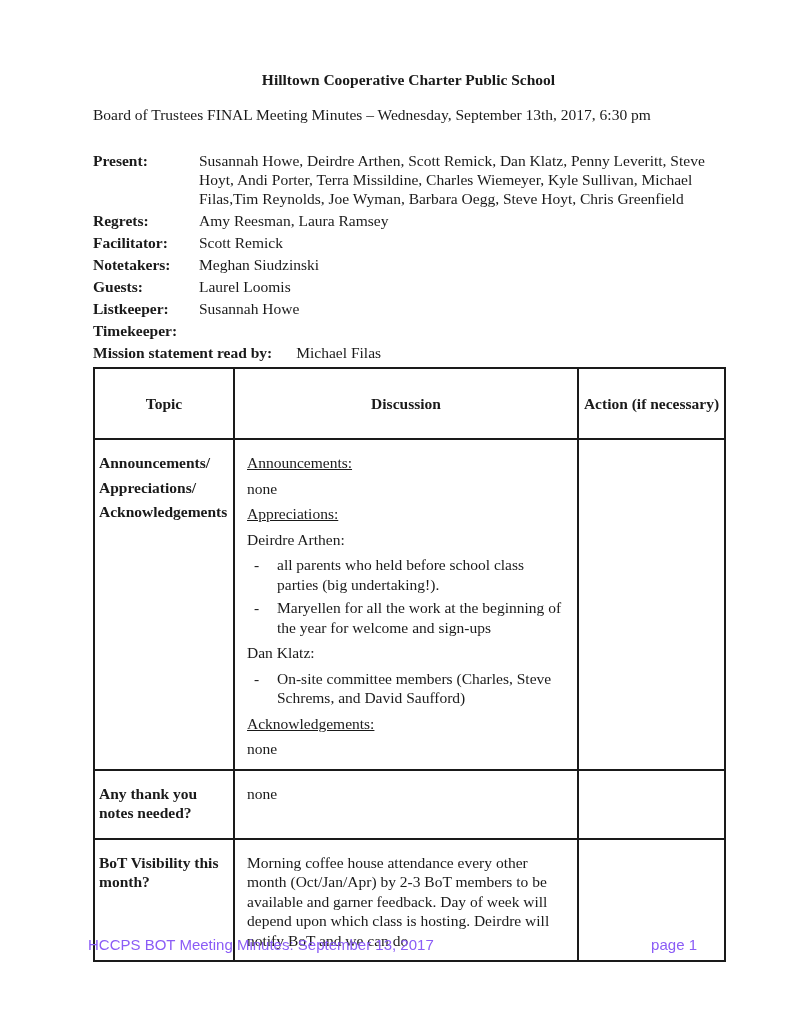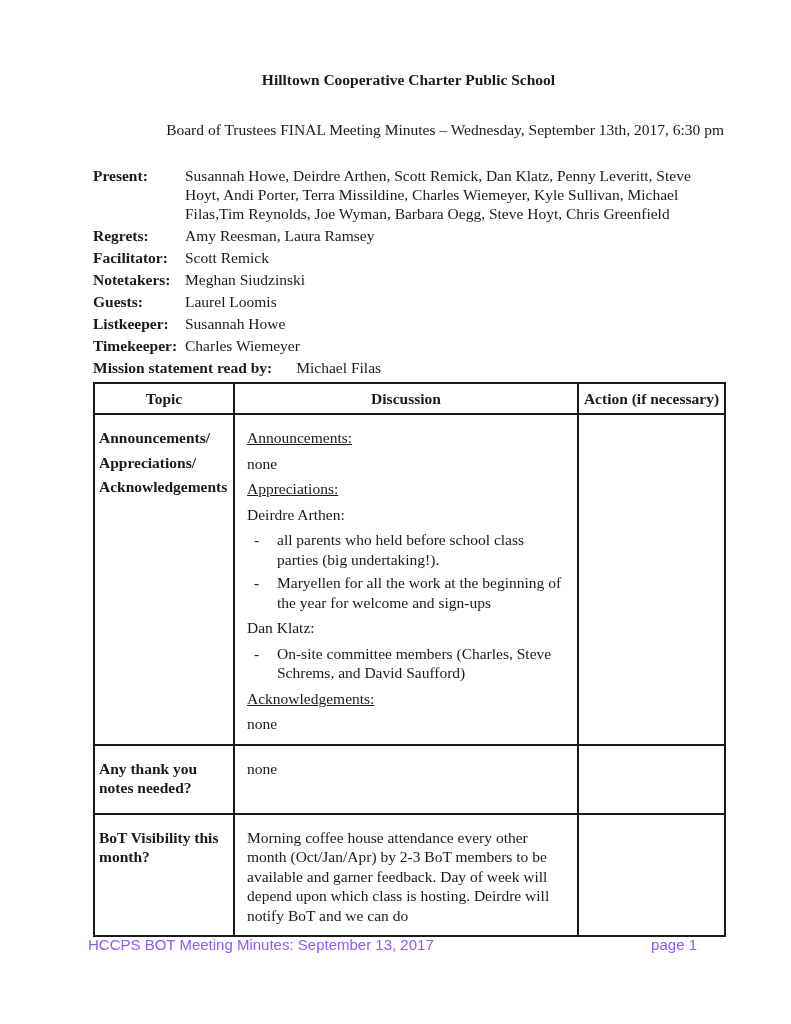--- a/index.html
+++ b/index.html
@@ -21,47 +21,47 @@
     top: 0;
     width: 631px;
   }
   .doc-title {
     padding-top: 70px;
     text-align: center;
     font-weight: bold;
     line-height: 19px;
   }
   .doc-subtitle {
-    margin-top: 31px;
-    text-align: right;
+    margin-top: 16px;
+    text-align: left;
     line-height: 19px;
   }
   .meta { margin-top: 27px; }
-  .meta-row { display: flex; margin-bottom: 3px; line-height: 19px; }
+  .meta-row { display: flex; margin-bottom: 3px; line-height: 19px; gap: 14px; }
   .meta-label { flex: 0 0 92px; font-weight: bold; }
   .meta-value { flex: 1; }
   .mission-row { line-height: 19px; margin-bottom: 5px; }
   .mission-label { font-weight: bold; }
   .mission-value { margin-left: 24px; }
   table.minutes {
     width: 631px;
     border-collapse: collapse;
     table-layout: fixed;
   }
   table.minutes col.c-topic { width: 140px; }
   table.minutes col.c-discussion { width: 344px; }
   table.minutes col.c-action { width: 147px; }
   table.minutes th, table.minutes td {
     border: 2px solid #1a1a1a;
     vertical-align: top;
   }
   table.minutes th {
     font-weight: bold;
     text-align: center;
-    padding: 5px 4px;
+    padding: 25px 4px;
     line-height: 19px;
   }
   table.minutes td {
     padding: 13px 13px 10px 4px;
     line-height: 19.5px;
   }
   td.topic-cell { font-weight: bold; }
   .topic-line { margin-bottom: 5px; }
   .para { margin-bottom: 6px; margin-left: 8px; }
   .para.underlined { text-decoration: underline; }
@@ -113,21 +113,20 @@
         <div class="meta-row">
           <span class="meta-label">Guests:</span>
           <span class="meta-value">Laurel Loomis</span>
         </div>
         <div class="meta-row">
           <span class="meta-label">Listkeeper:</span>
           <span class="meta-value">Susannah Howe</span>
         </div>
         <div class="meta-row">
           <span class="meta-label">Timekeeper:</span>
-          <span class="meta-value">Charles Wiemeyer</span>
         </div>
       </div>
 
     <div class="mission-row">
       <span class="mission-label">Mission statement read by:</span><span class="mission-value">Michael Filas</span>
     </div>
 
     <table class="minutes">
       <colgroup>
         <col class="c-topic">

